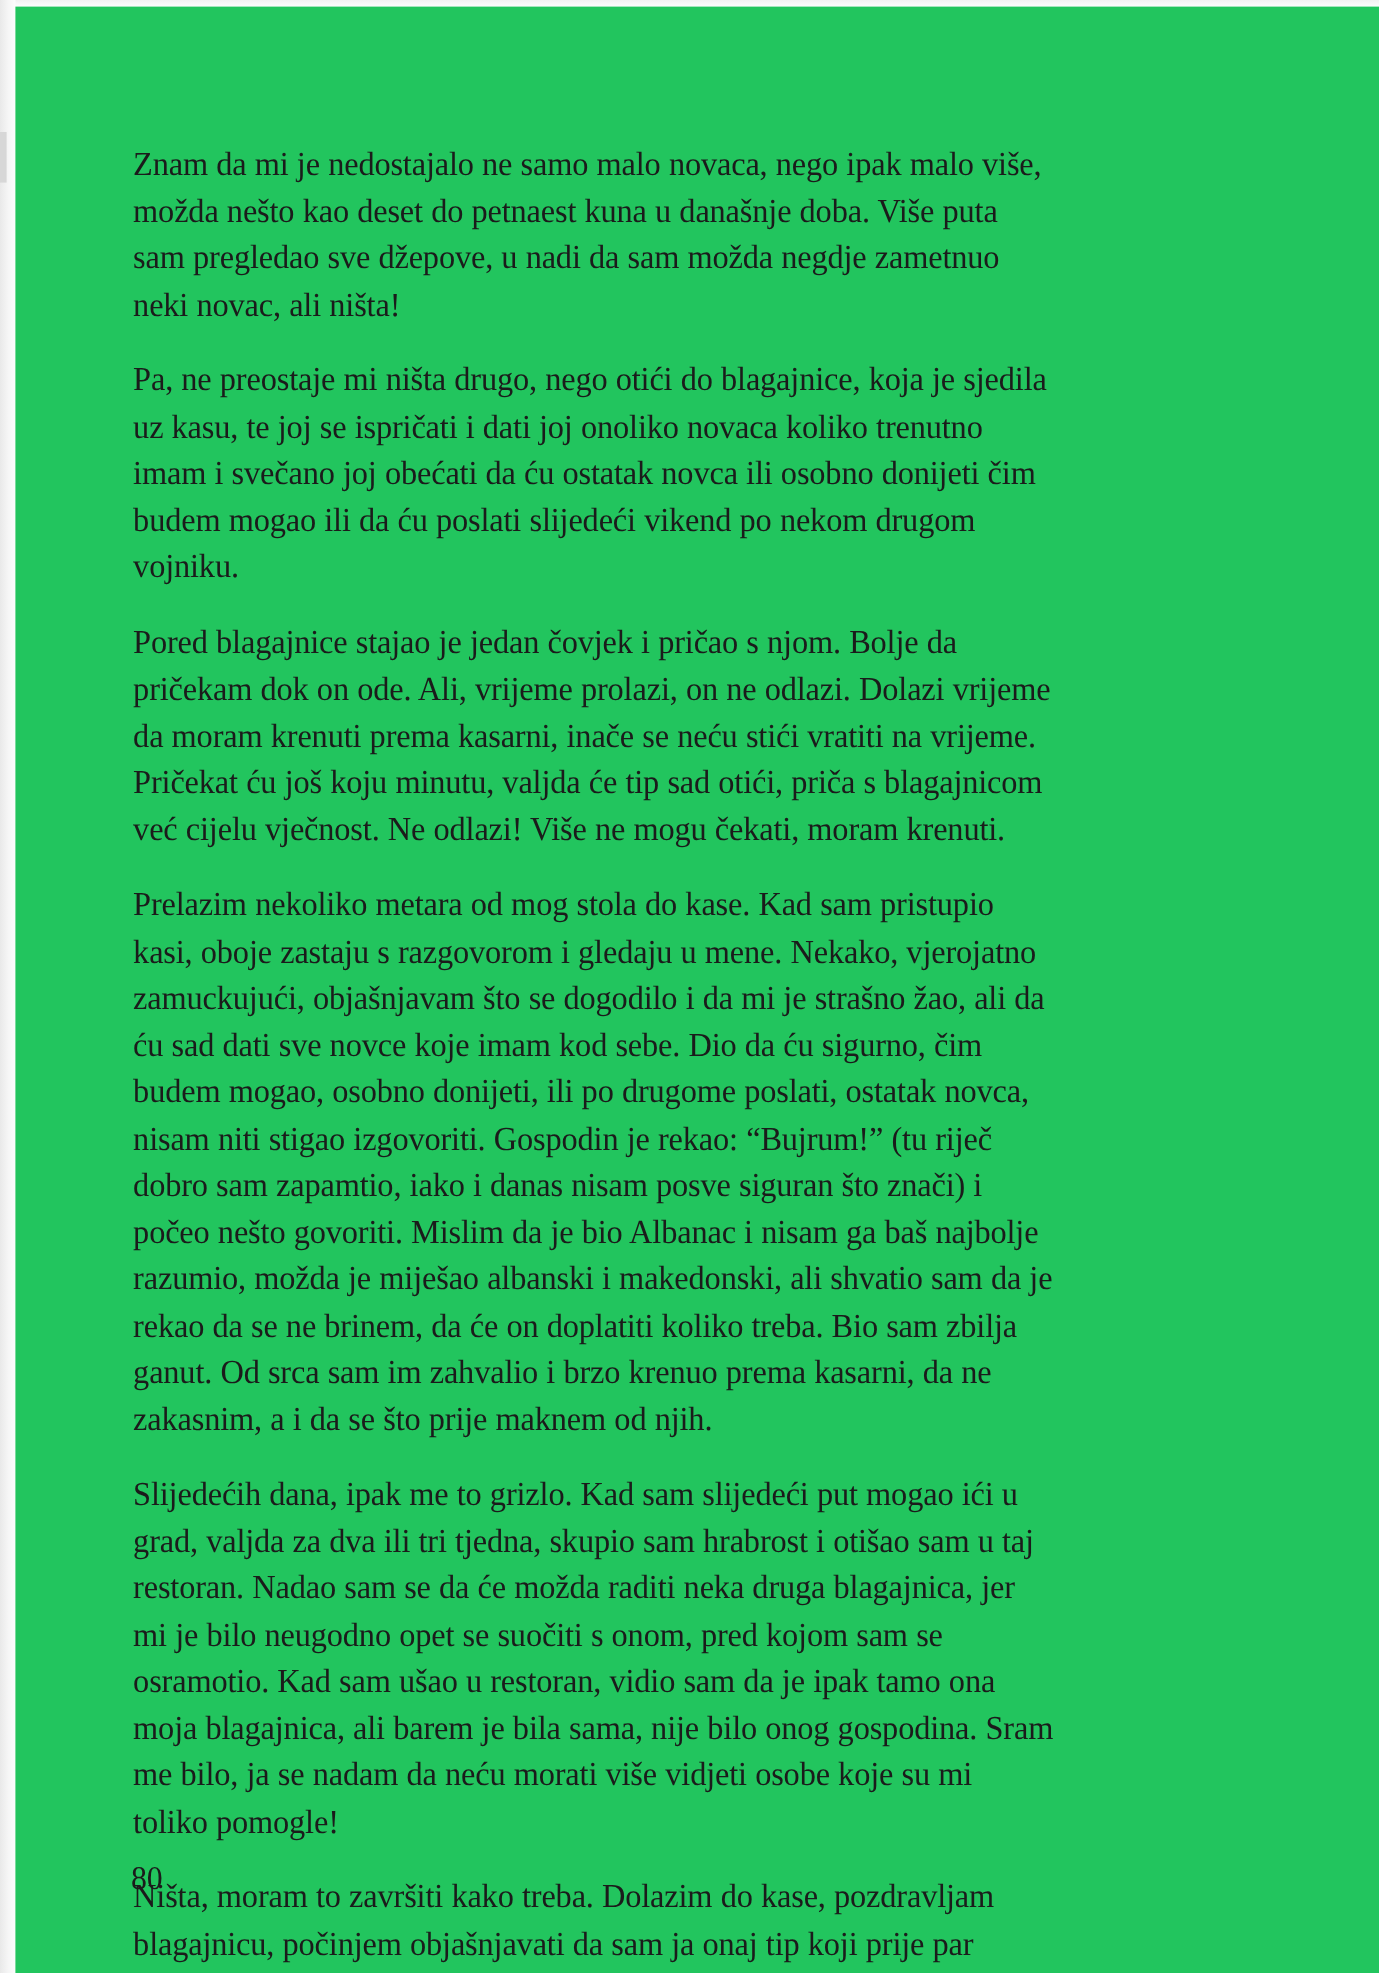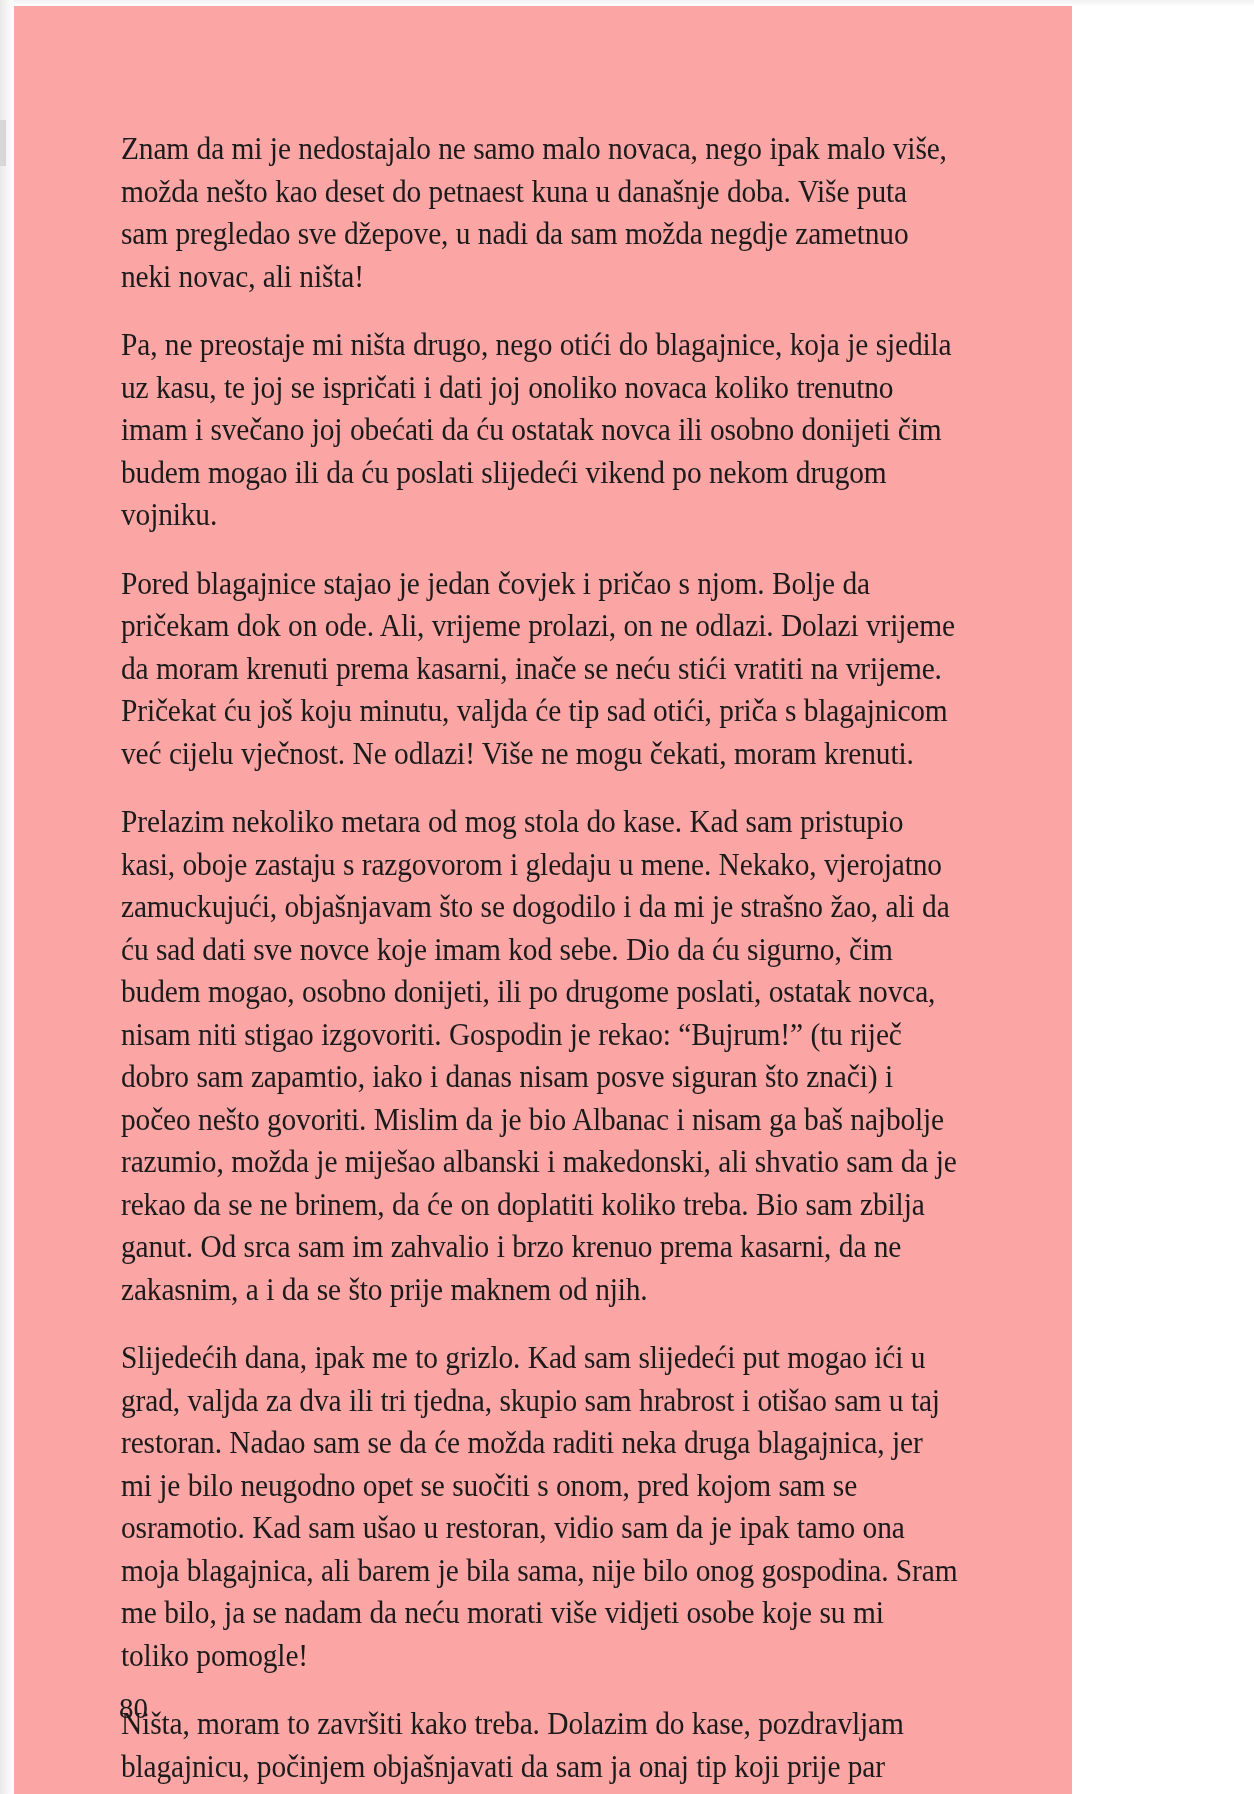--- a/index.html
+++ b/index.html
@@ -11,23 +11,23 @@
     width: 1254px;
     height: 1794px;
     overflow: hidden;
     font-family: "Liberation Serif", "DejaVu Serif", serif;
     color: #1a1a1a;
   }
 
   
   .page {
     position: relative;
-    width: 1072px;
+    width: 1254px;
     height: 1794px;
-    background: #fca5a5;
+    background: #22c55e;
     box-sizing: border-box;
   }
 
   
   .scan-edge-left {
     position: absolute;
     left: 0;
     top: 0;
     width: 14px;
     height: 1794px;

